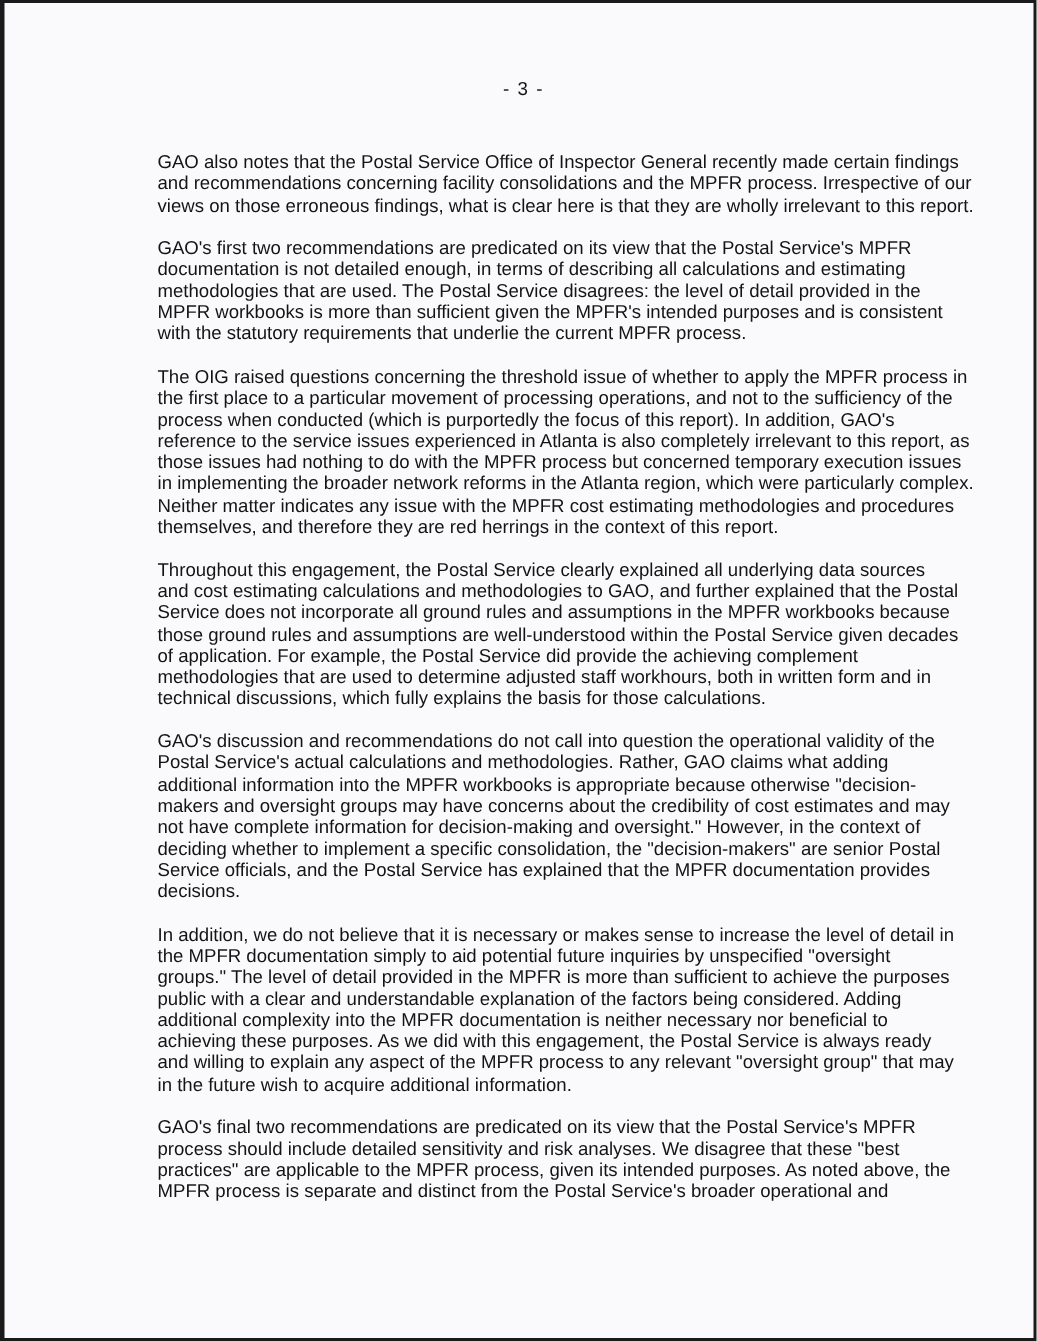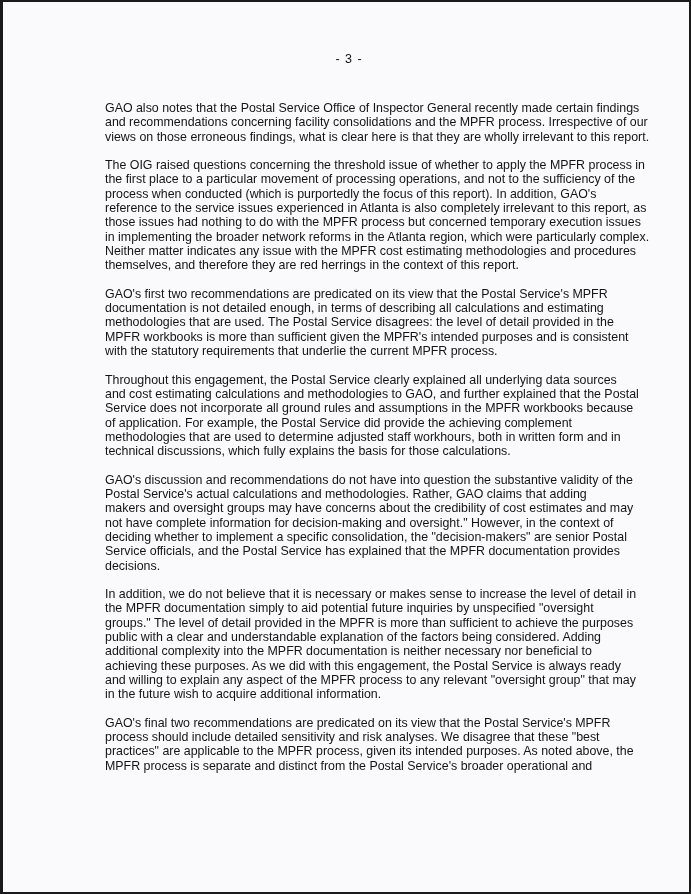--- a/index.html
+++ b/index.html
@@ -59,50 +59,52 @@
   <div class="page-number">- 3 -</div>
 
   <div class="body-text">
     <p class="para">
       <span class="line">GAO also notes that the Postal Service Office of Inspector General recently made certain findings</span>
       <span class="line">and recommendations concerning facility consolidations and the MPFR process.  Irrespective of our</span>
       <span class="line">views on those erroneous findings, what is clear here is that they are wholly irrelevant to this report.</span>
     </p>
 
     <p class="para">
+      <span class="line">GAO's first two recommendations are predicated on its view that the Postal Service's MPFR</span>
+      <span class="line">documentation is not detailed enough, in terms of describing all calculations and estimating</span>
+      <span class="line">methodologies that are used.  The Postal Service disagrees: the level of detail provided in the</span>
+      <span class="line">MPFR workbooks is more than sufficient given the MPFR's intended purposes and is consistent</span>
+      <span class="line">with the statutory requirements that underlie the current MPFR process.</span>
+    </p>
+
+    <p class="para">
       <span class="line">The OIG raised questions concerning the threshold issue of whether to apply the MPFR process in</span>
       <span class="line">the first place to a particular movement of processing operations, and not to the sufficiency of the</span>
       <span class="line">process when conducted (which is purportedly the focus of this report).  In addition, GAO's</span>
       <span class="line">reference to the service issues experienced in Atlanta is also completely irrelevant to this report, as</span>
       <span class="line">those issues had nothing to do with the MPFR process but concerned temporary execution issues</span>
       <span class="line">in implementing the broader network reforms in the Atlanta region, which were particularly complex.</span>
       <span class="line">Neither matter indicates any issue with the MPFR cost estimating methodologies and procedures</span>
       <span class="line">themselves, and therefore they are red herrings in the context of this report.</span>
     </p>
 
     <p class="para">
-      <span class="line">GAO's first two recommendations are predicated on its view that the Postal Service's MPFR</span>
-      <span class="line">documentation is not detailed enough, in terms of describing all calculations and estimating</span>
-      <span class="line">methodologies that are used.  The Postal Service disagrees: the level of detail provided in the</span>
-      <span class="line">MPFR workbooks is more than sufficient given the MPFR's intended purposes and is consistent</span>
-      <span class="line">with the statutory requirements that underlie the current MPFR process.</span>
-    </p>
-
-    <p class="para">
       <span class="line">Throughout this engagement, the Postal Service clearly explained all underlying data sources</span>
       <span class="line">and cost estimating calculations and methodologies to GAO, and further explained that the Postal</span>
       <span class="line">Service does not incorporate all ground rules and assumptions in the MPFR workbooks because</span>
+      <span class="line">those ground rules and assumptions are well-understood within the Postal Service given decades</span>
       <span class="line">of application.  For example, the Postal Service did provide the achieving complement</span>
       <span class="line">methodologies that are used to determine adjusted staff workhours, both in written form and in</span>
       <span class="line">technical discussions, which fully explains the basis for those calculations.</span>
     </p>
 
     <p class="para">
-      <span class="line">GAO's discussion and recommendations do not have into question the substantive validity of the</span>
-      <span class="line">Postal Service's actual calculations and methodologies.  Rather, GAO claims that adding</span>
+      <span class="line">GAO's discussion and recommendations do not call into question the operational validity of the</span>
+      <span class="line">Postal Service's actual calculations and methodologies.  Rather, GAO claims what adding</span>
+      <span class="line">additional information into the MPFR workbooks is appropriate because otherwise "decision-</span>
       <span class="line">makers and oversight groups may have concerns about the credibility of cost estimates and may</span>
       <span class="line">not have complete information for decision-making and oversight."  However, in the context of</span>
       <span class="line">deciding whether to implement a specific consolidation, the "decision-makers" are senior Postal</span>
       <span class="line">Service officials, and the Postal Service has explained that the MPFR documentation provides</span>
       <span class="line">decisions.</span>
     </p>
 
     <p class="para">
       <span class="line">In addition, we do not believe that it is necessary or makes sense to increase the level of detail in</span>
       <span class="line">the MPFR documentation simply to aid potential future inquiries by unspecified "oversight</span>

